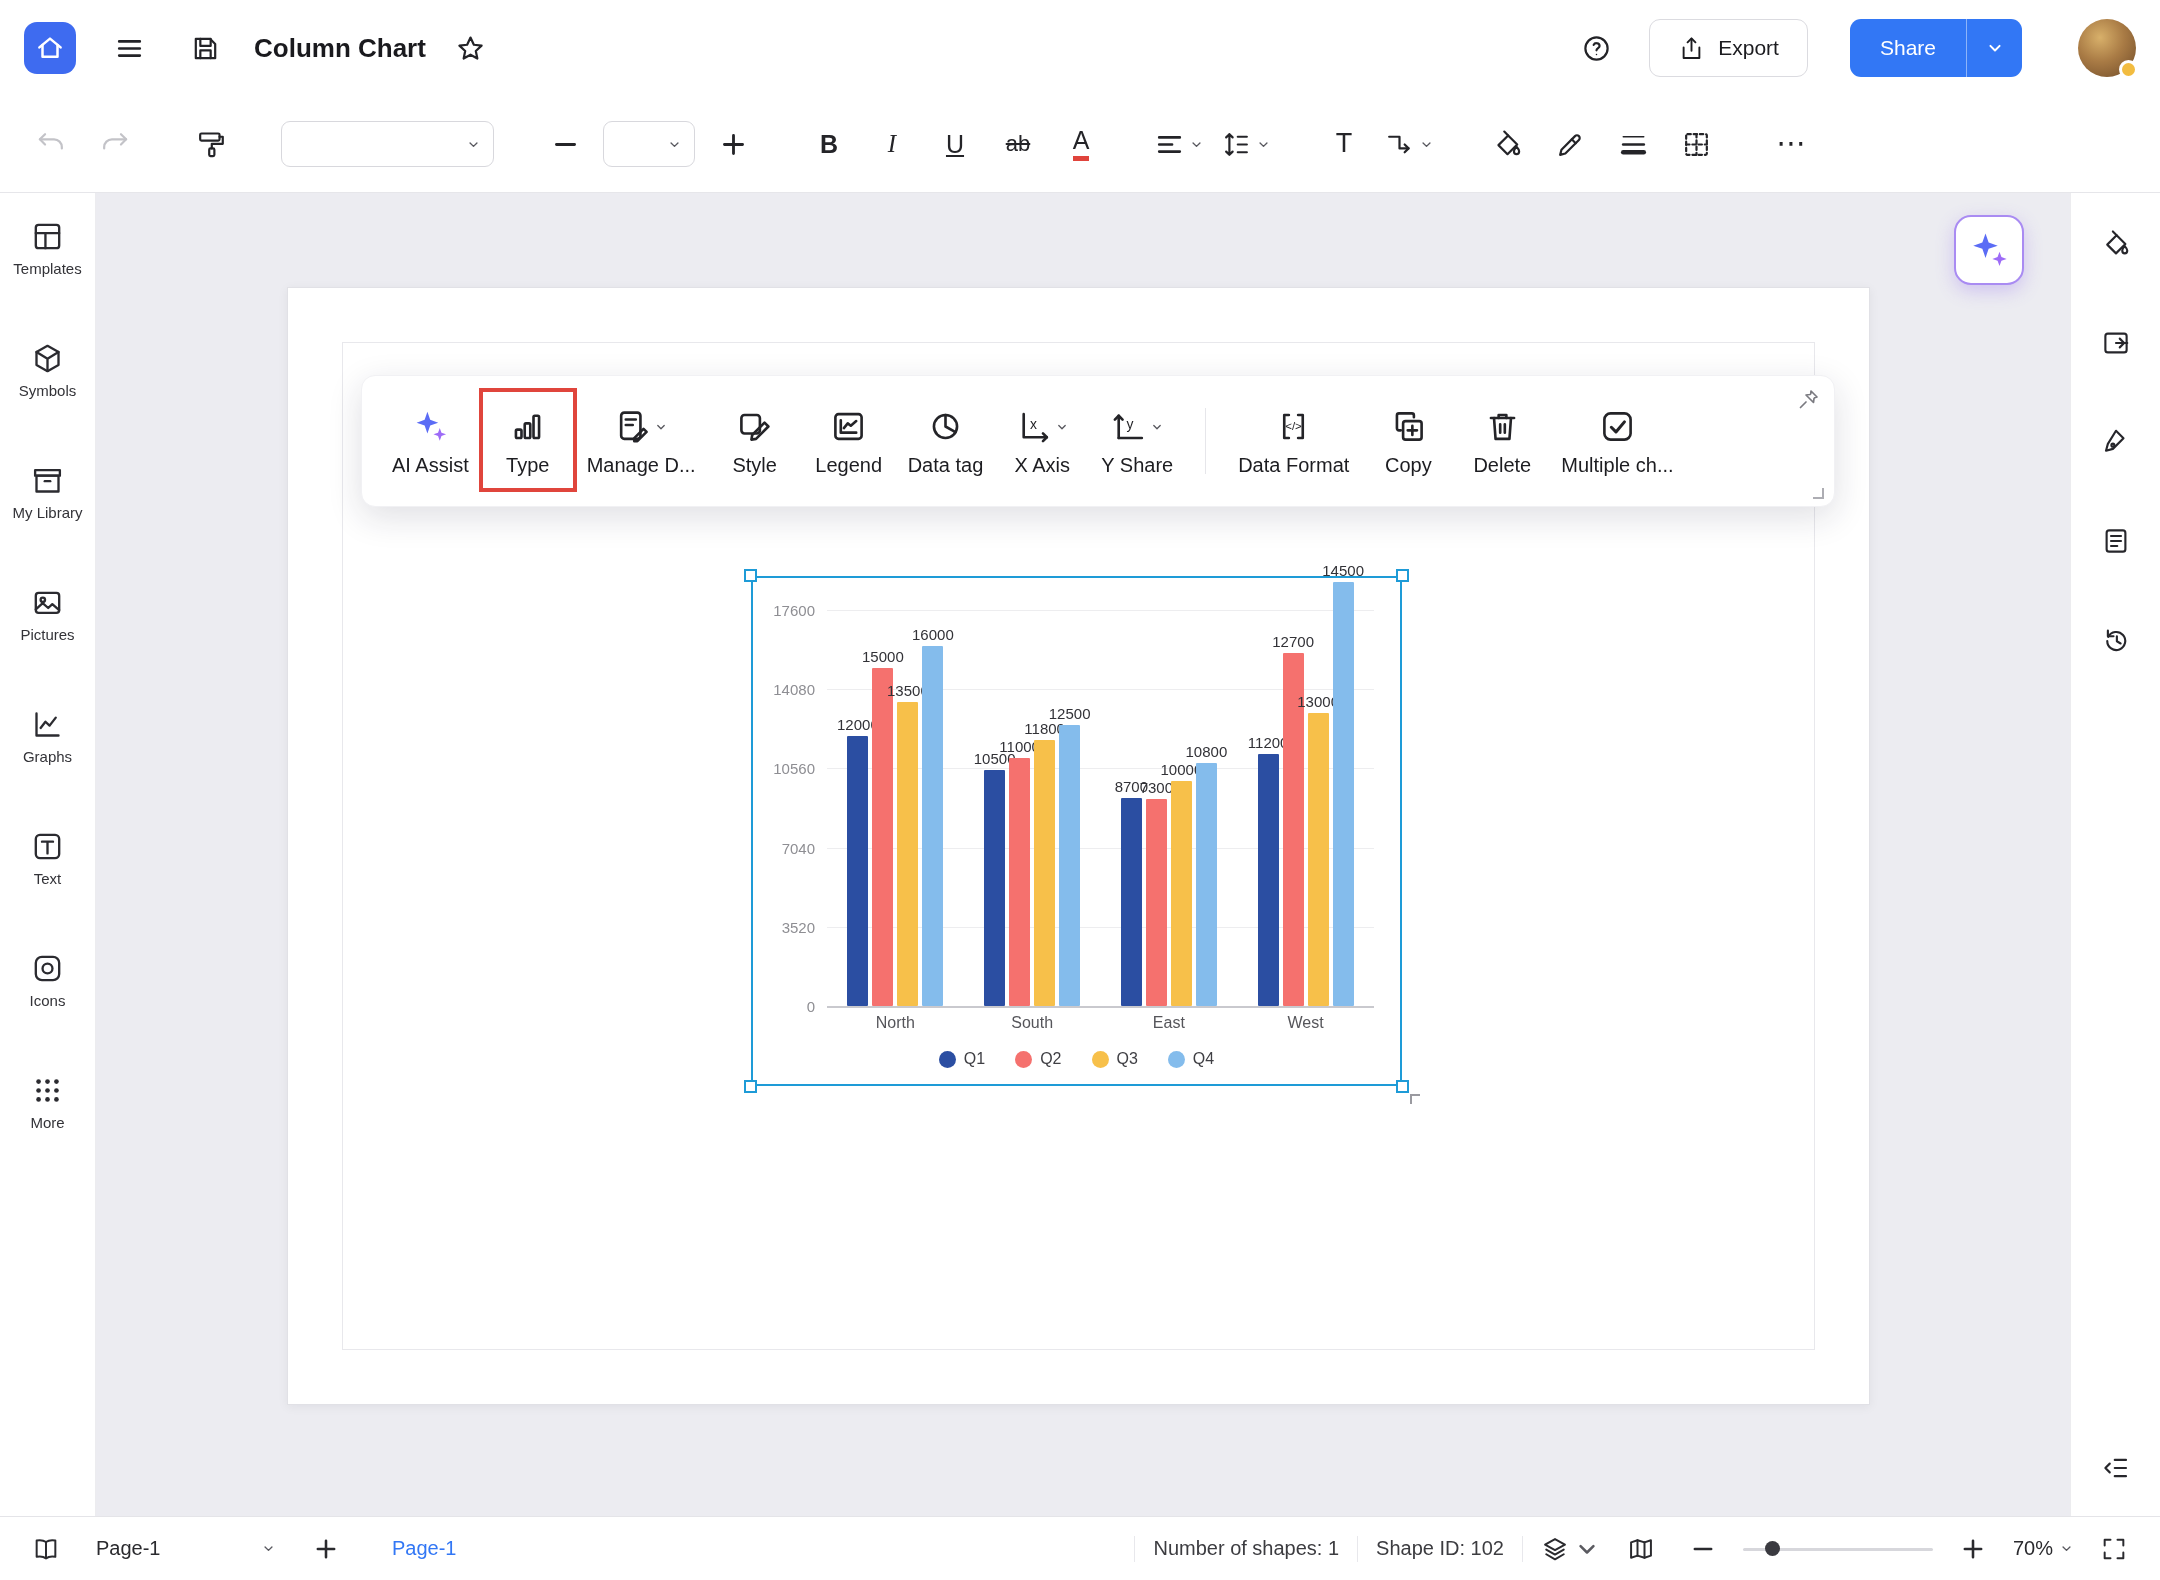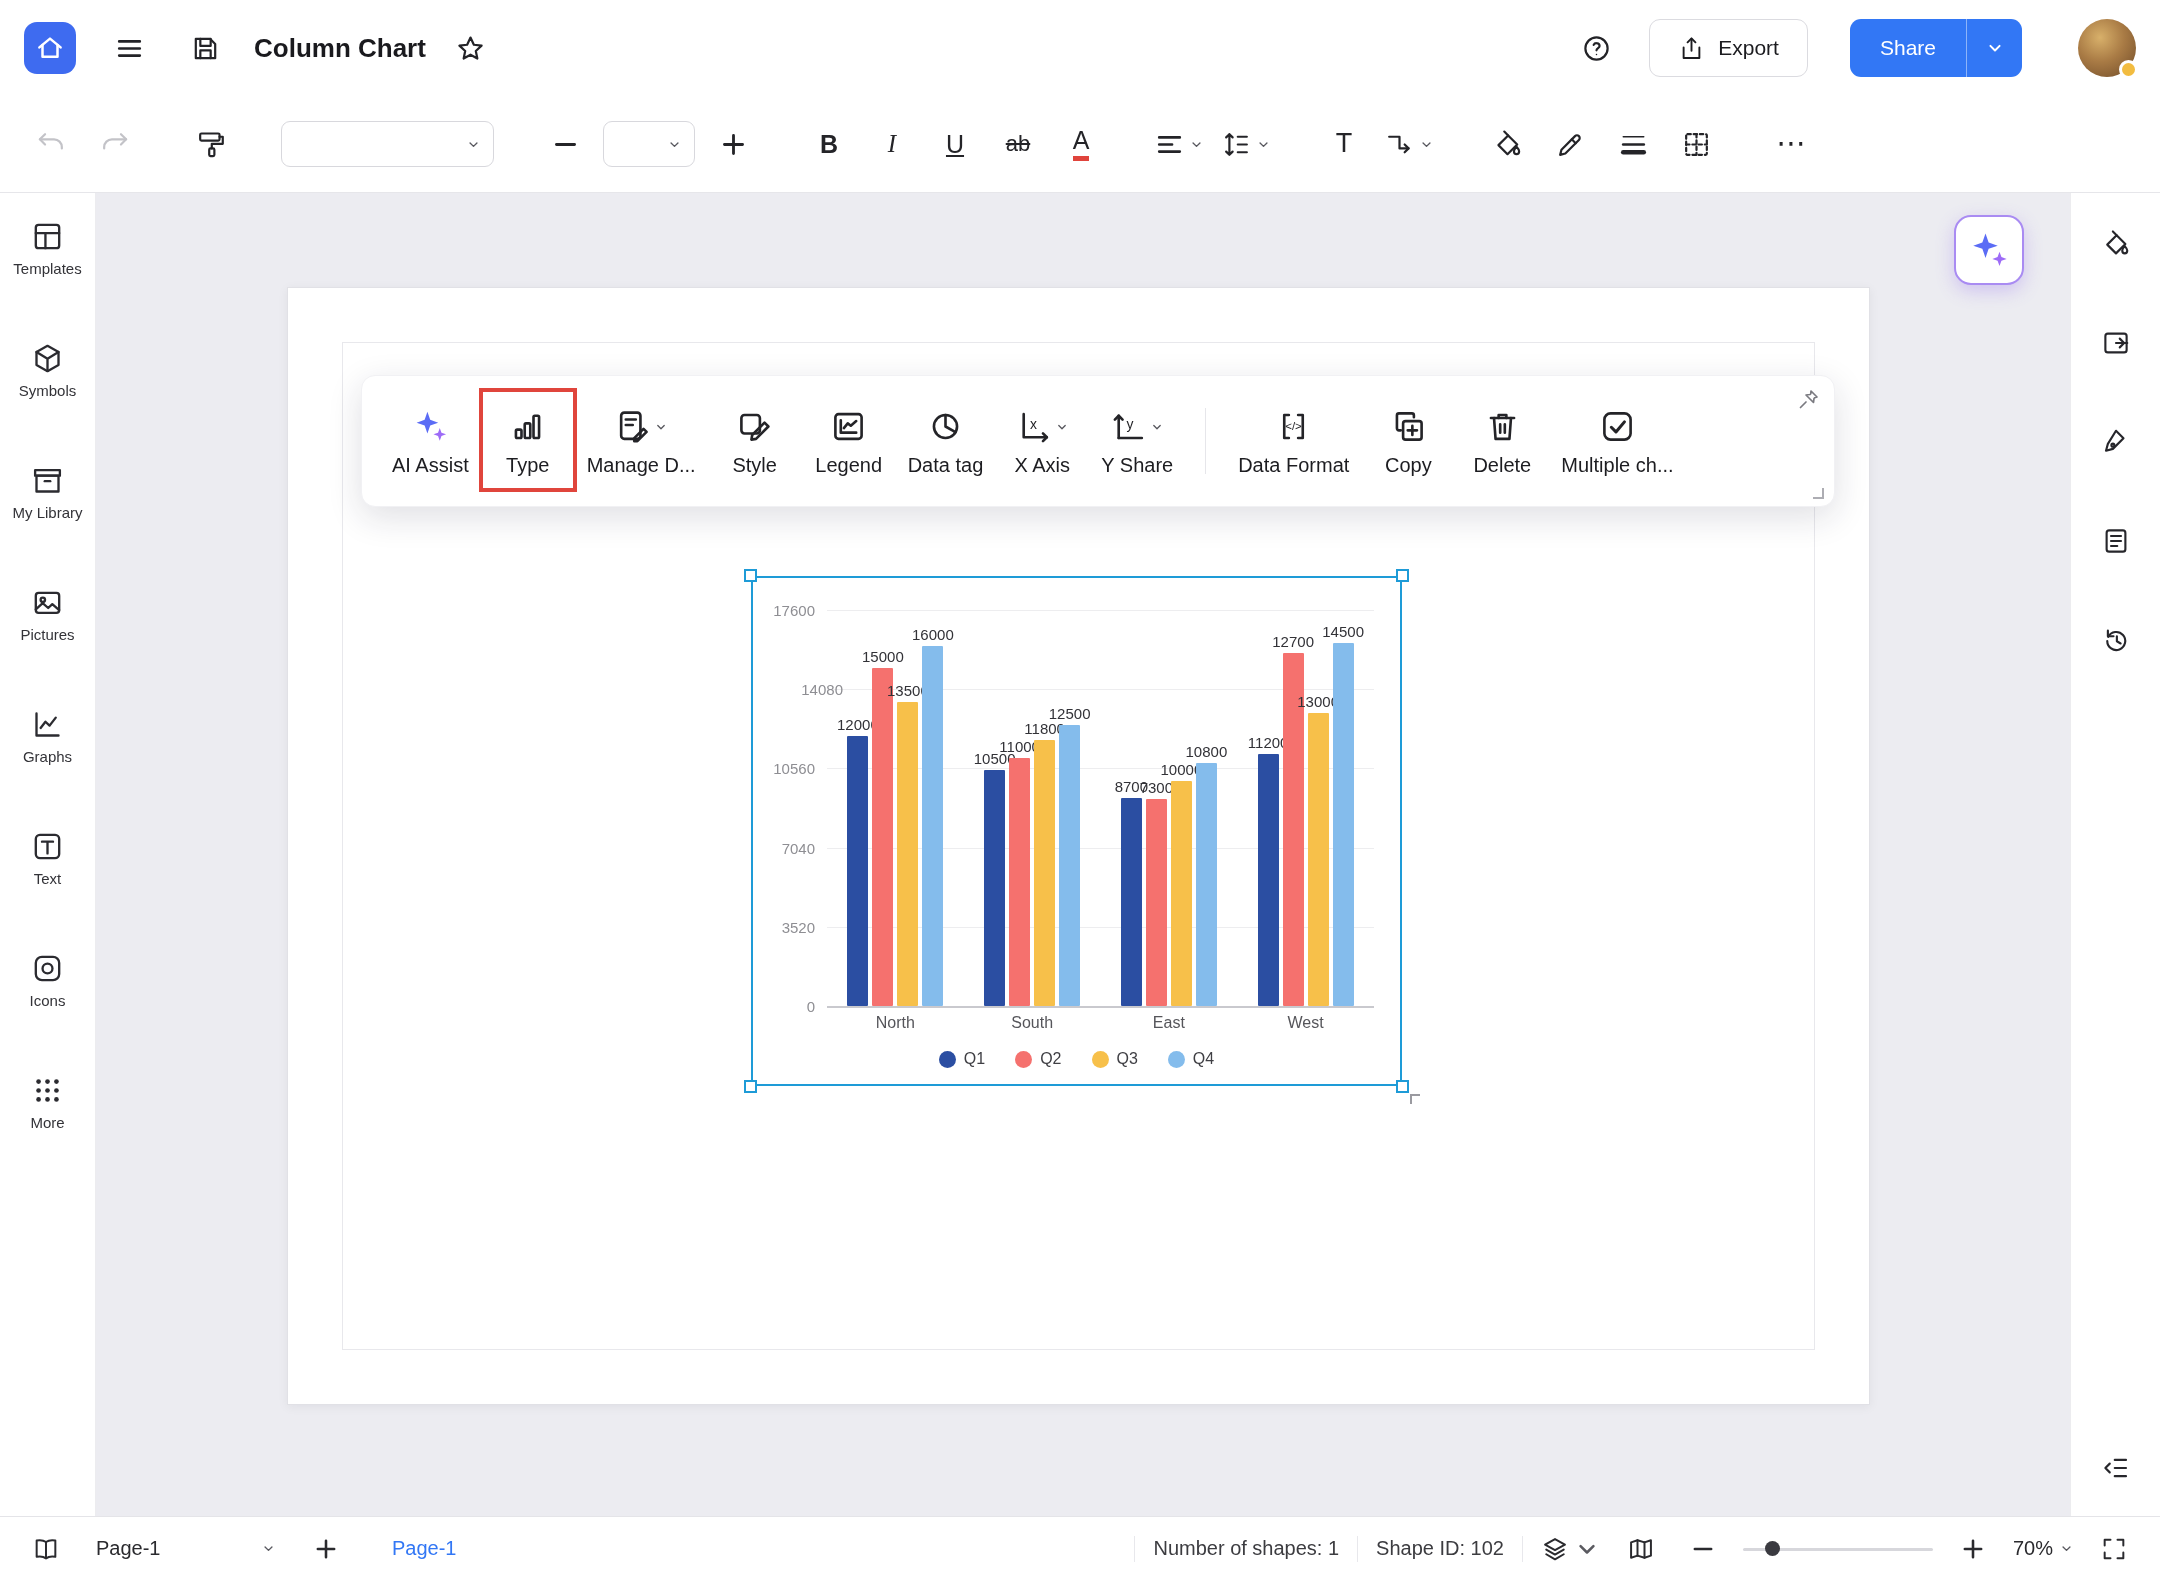--- a/index.html
+++ b/index.html
@@ -651,21 +651,21 @@
       <div class="chart-body">
           <div class="gridline axisline" style="top: 430px;"></div>
           <div class="ytick" style="top: 430px;">0</div>
           <div class="gridline" style="top: 350.8px;"></div>
           <div class="ytick" style="top: 350.8px;">3520</div>
           <div class="gridline" style="top: 271.6px;"></div>
           <div class="ytick" style="top: 271.6px;">7040</div>
           <div class="gridline" style="top: 192.4px;"></div>
           <div class="ytick" style="top: 192.4px;">10560</div>
           <div class="gridline" style="top: 113.2px;"></div>
-          <div class="ytick" style="top: 113.2px; margin-left: 28px;">14080</div>
+          <div class="ytick" style="top: 113.2px;">14080</div>
           <div class="gridline" style="top: 34px;"></div>
           <div class="ytick" style="top: 34px;">17600</div>
           <div class="plot">
             <div class="bargroup">
               <div class="bar" style="height: 270px; background: rgb(43, 78, 162);">
                 <span class="bar-label">12000</span>
               </div>
               <div class="bar" style="height: 338px; background: rgb(245, 113, 110);">
                 <span class="bar-label">15000</span>
               </div>
@@ -707,21 +707,21 @@
             <div class="bargroup">
               <div class="bar" style="height: 252px; background: rgb(43, 78, 162);">
                 <span class="bar-label">11200</span>
               </div>
               <div class="bar" style="height: 353px; background: rgb(245, 113, 110);">
                 <span class="bar-label">12700</span>
               </div>
               <div class="bar" style="height: 293px; background: rgb(247, 192, 74);">
                 <span class="bar-label">13000</span>
               </div>
-              <div class="bar" style="height: 363px; background: rgb(132, 188, 236);">
+              <div class="bar" style="height: 424px; background: rgb(132, 188, 236);">
                 <span class="bar-label">14500</span>
               </div>
             </div>
           </div>
           <div class="xcats">
             <div class="xcat">North</div>
             <div class="xcat">South</div>
             <div class="xcat">East</div>
             <div class="xcat">West</div>
           </div>

